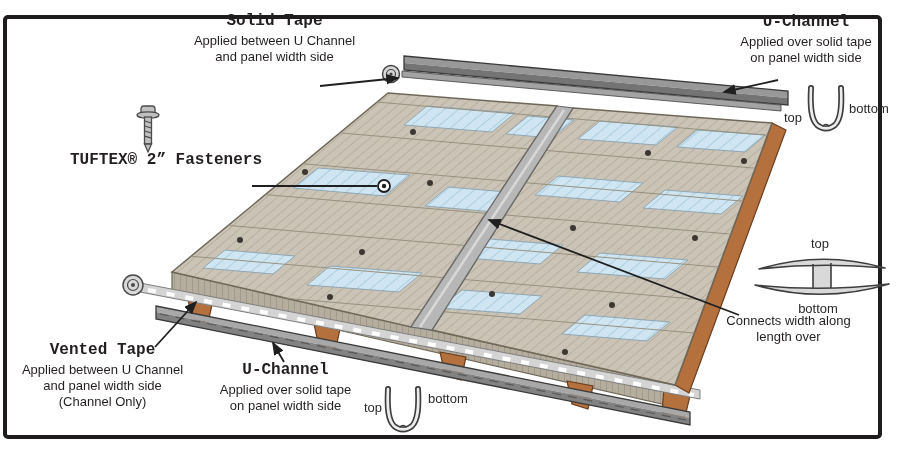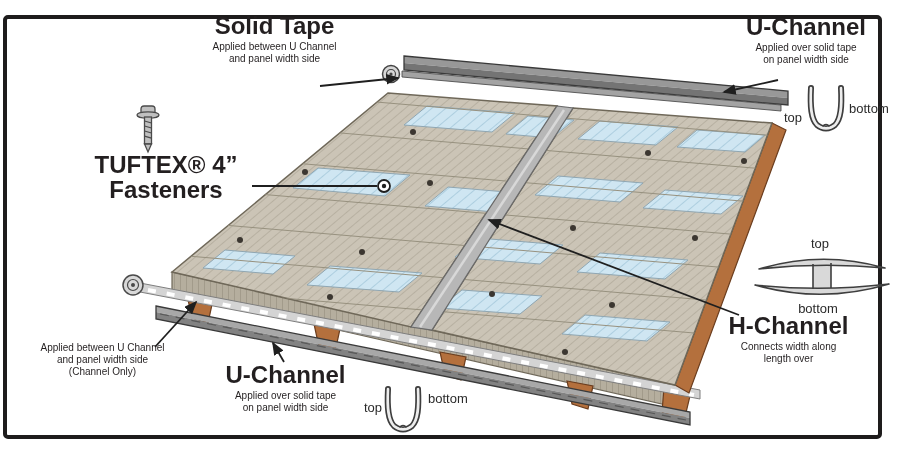--- a/index.html
+++ b/index.html
@@ -6,22 +6,22 @@
   body{
     width:900px;height:458px;position:relative;background:#ffffff;
     font-family:"Liberation Sans",sans-serif;color:#231f20;overflow:hidden;
   }
   .frame{
     position:absolute;left:3px;top:15px;width:879px;height:424px;
     border:4px solid #1e1c1c;border-radius:5px;box-sizing:border-box;background:#ffffff;
   }
   svg.art{position:absolute;left:0;top:0;}
   .callout{position:absolute;text-align:center;line-height:1.22;}
-  .callout .t{font-weight:700;font-size:24px;line-height:1.05;margin-bottom:3px;}
-  .callout .l{font-size:10px;}
+  .callout .t{font-weight:700;font-size:16px;line-height:1.05;margin-bottom:3px;font-family:Liberation Mono, monospace;}
+  .callout .l{font-size:13px;}
   .plabel{position:absolute;font-size:13px;color:#2a2a2a;}
   .ra{text-align:right;}
   .ct{text-align:center;}
 </style>
 </head>
 <body>
 
 <div class="frame"></div>
 
 <svg class="art" width="900" height="458" viewBox="0 0 900 458">
@@ -186,37 +186,37 @@
   <div class="l">and panel width side</div>
 </div>
 
 <div class="callout" style="left:700px;top:14px;width:212px;">
   <div class="t">U-Channel</div>
   <div class="l">Applied over solid tape</div>
   <div class="l">on panel width side</div>
 </div>
 
 <div class="callout" style="left:46px;top:152px;width:240px;">
-  <div class="t">TUFTEX® 4” Fasteners</div>
+  <div class="t">TUFTEX® 2” Fasteners</div>
 </div>
 
 <div class="callout" style="left:0px;top:342px;width:205px;">
+  <div class="t">Vented Tape</div>
   <div class="l">Applied between U Channel</div>
   <div class="l">and panel width side</div>
   <div class="l">(Channel Only)</div>
 </div>
 
 <div class="callout" style="left:183px;top:362px;width:205px;">
   <div class="t">U-Channel</div>
   <div class="l">Applied over solid tape</div>
   <div class="l">on panel width side</div>
 </div>
 
 <div class="callout" style="left:686px;top:313px;width:205px;">
-  <div class="t">H-Channel</div>
   <div class="l">Connects width along</div>
   <div class="l">length over</div>
 </div>
 
 <div class="plabel ra" style="left:762px;top:110px;width:40px;">top</div>
 <div class="plabel" style="left:849px;top:101px;">bottom</div>
 
 <div class="plabel ra" style="left:344px;top:400px;width:38px;">top</div>
 <div class="plabel" style="left:428px;top:391px;">bottom</div>
 

